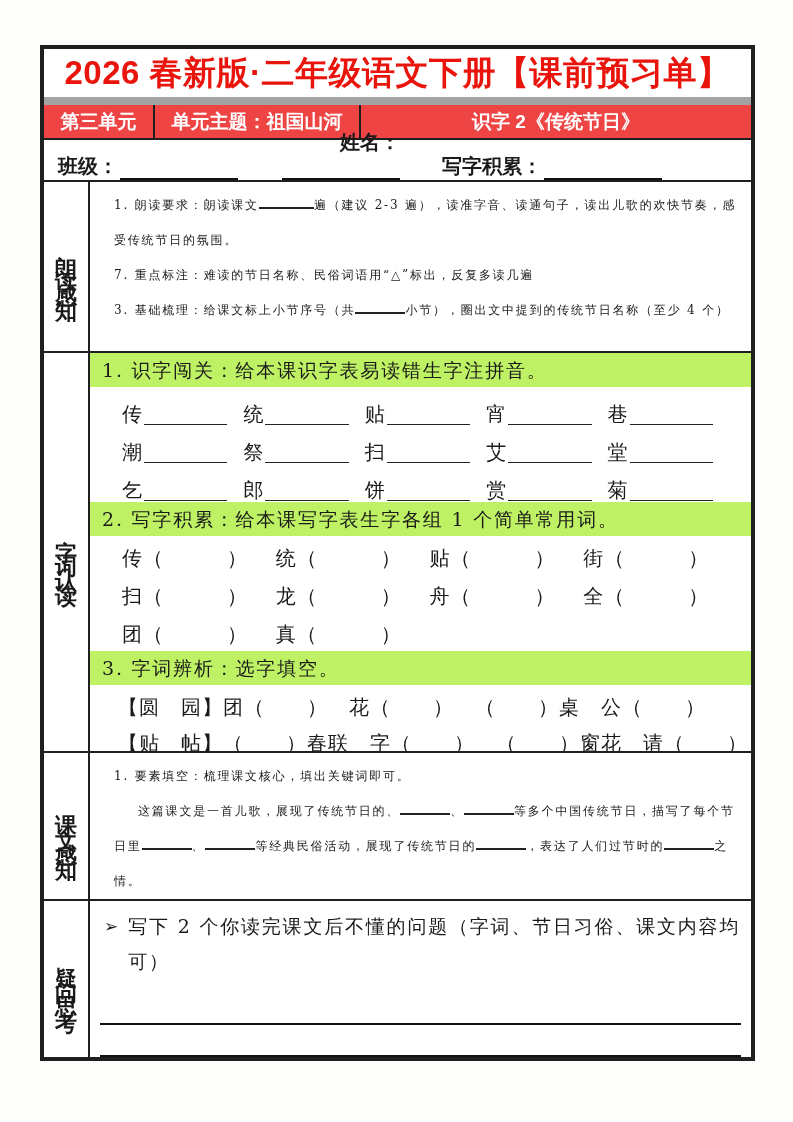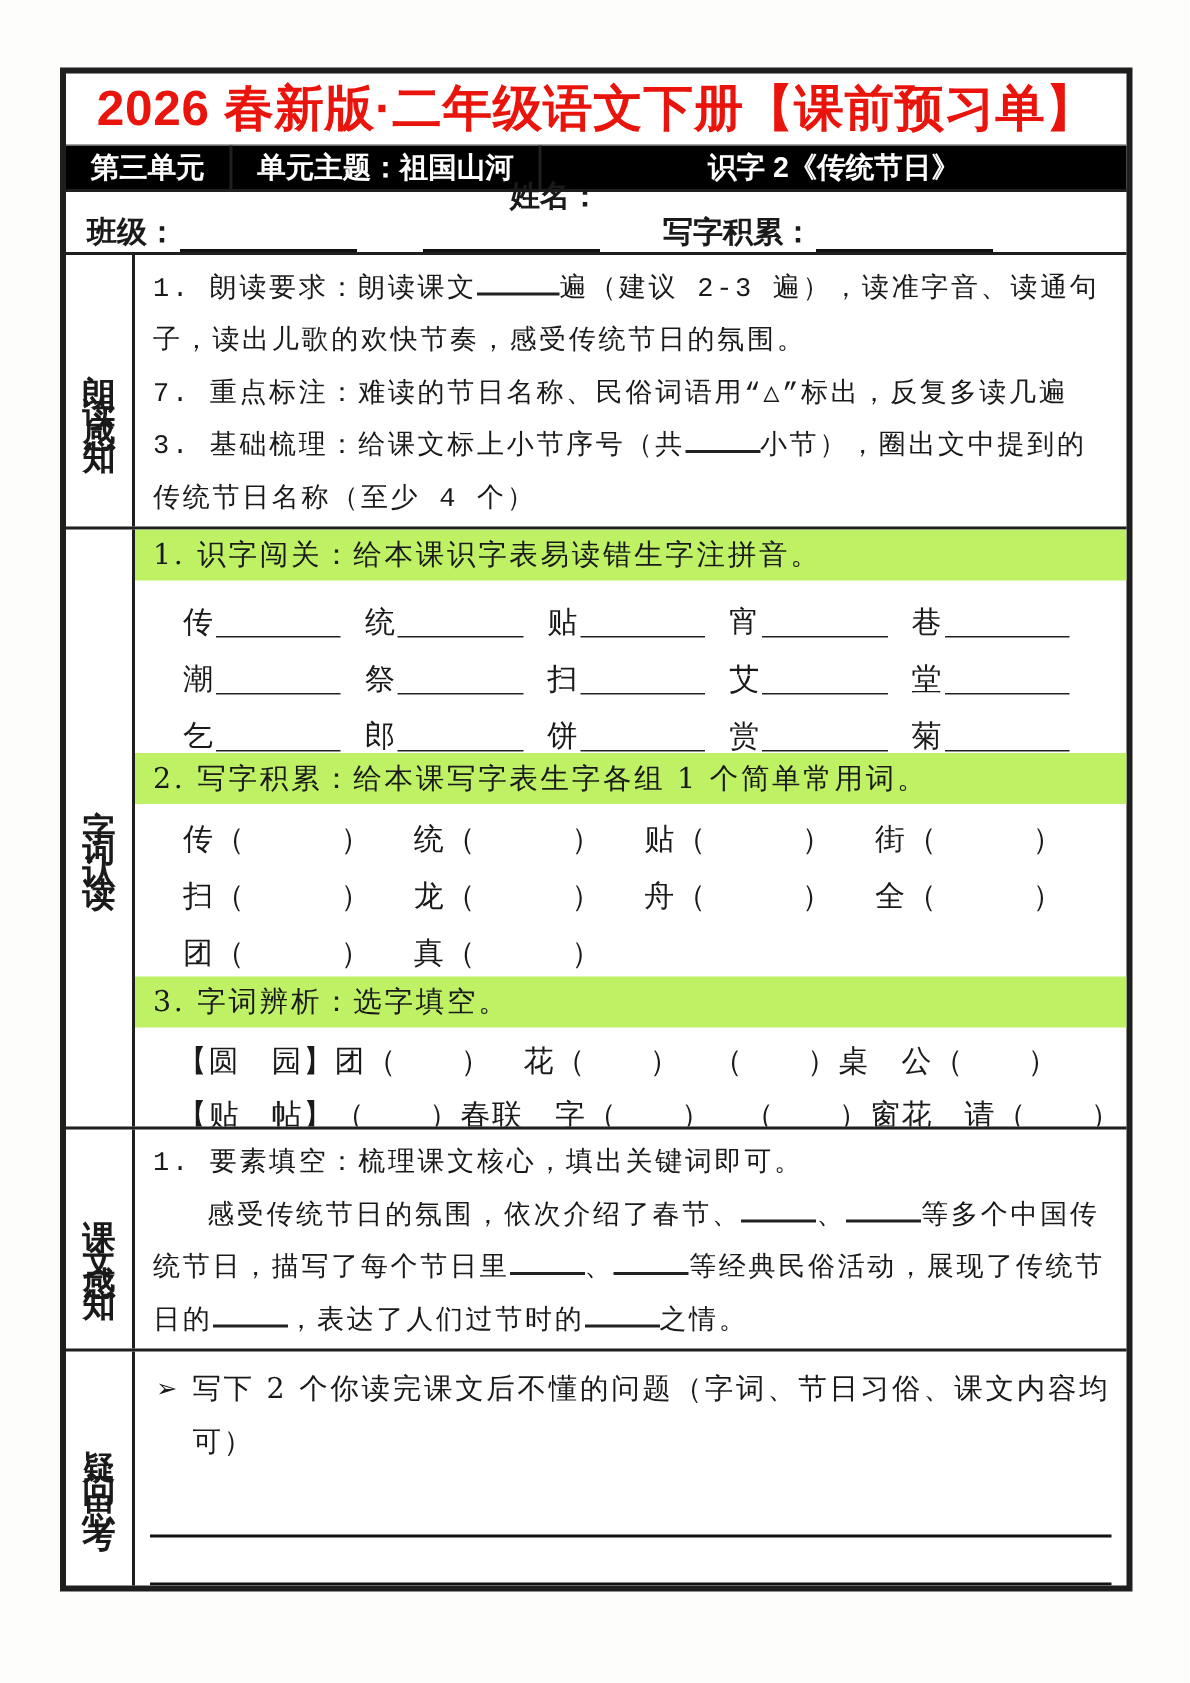--- a/index.html
+++ b/index.html
@@ -7,31 +7,31 @@
   body { position: relative; font-family: "DejaVu Serif", serif; color: #1a1a1a; }
 
   .sheet {
     position: absolute; left: 40px; top: 45px; width: 715px; height: 1016px;
     border: 4px solid #1f1f1f; background: #fff;
     display: flex; flex-direction: column;
   }
 
   
   .title-row {
-    height: 60px; border-bottom: 1px solid #a3a3a3;
+    height: 60px; border-bottom: 8px solid #a3a3a3;
     display: flex; align-items: center; justify-content: center;
   }
   .title-row .title {
     font-family: "Liberation Sans", sans-serif; font-weight: bold;
     font-size: 33px; color: #e9150d; white-space: nowrap; letter-spacing: 0.5px;
   }
 
   
   .green-row {
-    height: 38px; background: #000000; border-bottom: 2px solid #1f1f1f;
+    height: 38px; background: #ef4444; border-bottom: 2px solid #1f1f1f;
     display: flex; color: #fff;
     font-family: "Liberation Sans", sans-serif; font-weight: bold; font-size: 19px;
   }
   .green-cell { display: flex; align-items: center; justify-content: center; }
   .gc1 { width: 111px; border-right: 2px solid #1f1f1f; }
   .gc2 { width: 206px; border-right: 2px solid #1f1f1f; }
   .gc3 { flex: 1; }
 
   
   .info-row {
@@ -56,21 +56,21 @@
     writing-mode: vertical-rl; text-orientation: upright; letter-spacing: 15px;
   }
   .sec-body { flex: 1; display: flex; flex-direction: column; overflow: hidden; }
 
   .sec-reading { height: 184px; }
   .sec-words   { height: 400px; }
   .sec-essay   { height: 154px; }
   .sec-question{ flex: 1; }
 
   .para {
-    font-size: 18px; line-height: 35px; letter-spacing: 1.8px; padding: 0 10px 0 12px; font-family: Liberation Mono, monospace;
+    font-size: 12px; line-height: 35px; letter-spacing: 1.8px; padding: 0 10px 0 24px;
   }
   .sec-reading .sec-body { padding-top: 6px; }
 
   .blank {
     display: inline-block; width: 55px; height: 4px;
     border-bottom: 2px solid #222; vertical-align: baseline;
   }
   .blank.w50 { width: 50px; }
 
   
@@ -249,21 +249,21 @@
     </div>
   </div>
 
   <div class="section sec-essay">
     <div class="sec-label">
       <span>课文感知</span>
     </div>
     <div class="sec-body">
       <div class="para">1. 要素填空：梳理课文核心，填出关键词即可。</div>
       <div class="para essay-para">
-        <span>感受传统节日的氛围，依次介绍了春节、</span><span class="blank w50"></span><span>、</span><span class="blank w50"></span><span>等多个中国传统节日，描写了每个节日里</span><span class="blank w50"></span><span>、</span><span class="blank w50"></span><span>等经典民俗活动，展现了传统节日的</span><span class="blank w50"></span><span>，表达了人们过节时的</span><span class="blank w50"></span><span>之情。</span>
+        <span>这篇课文是一首儿歌，展现了传统节日的、</span><span class="blank w50"></span><span>、</span><span class="blank w50"></span><span>等多个中国传统节日，描写了每个节日里</span><span class="blank w50"></span><span>、</span><span class="blank w50"></span><span>等经典民俗活动，展现了传统节日的</span><span class="blank w50"></span><span>，表达了人们过节时的</span><span class="blank w50"></span><span>之情。</span>
       </div>
     </div>
   </div>
 
   <div class="section sec-question">
     <div class="sec-label">
       <span>疑问思考</span>
     </div>
     <div class="sec-body">
       <div class="q-line">

